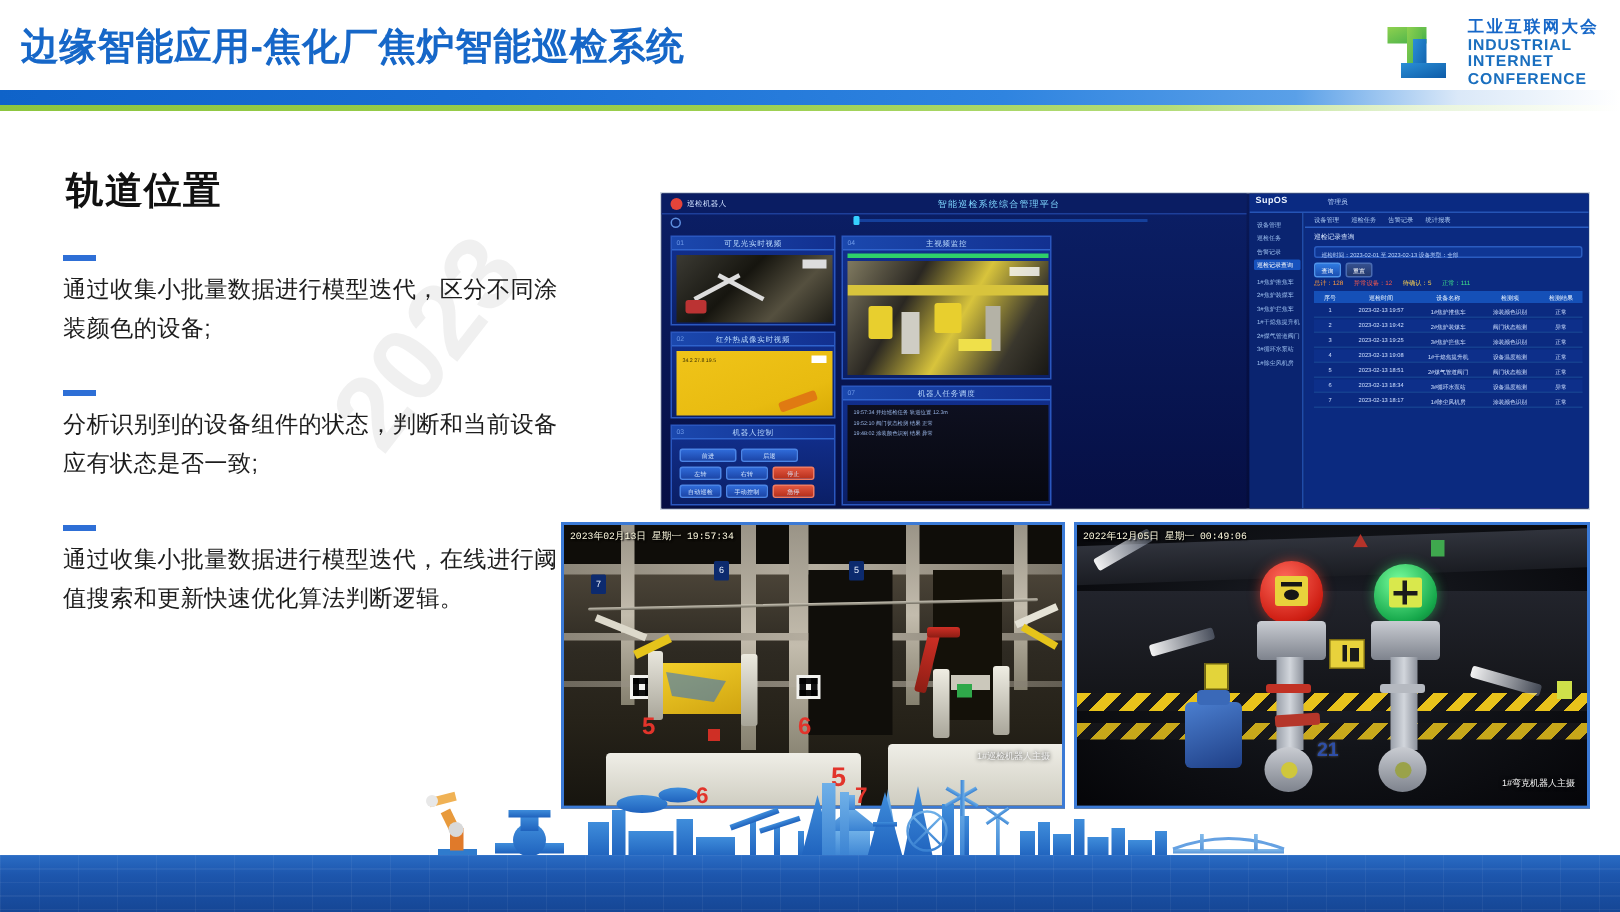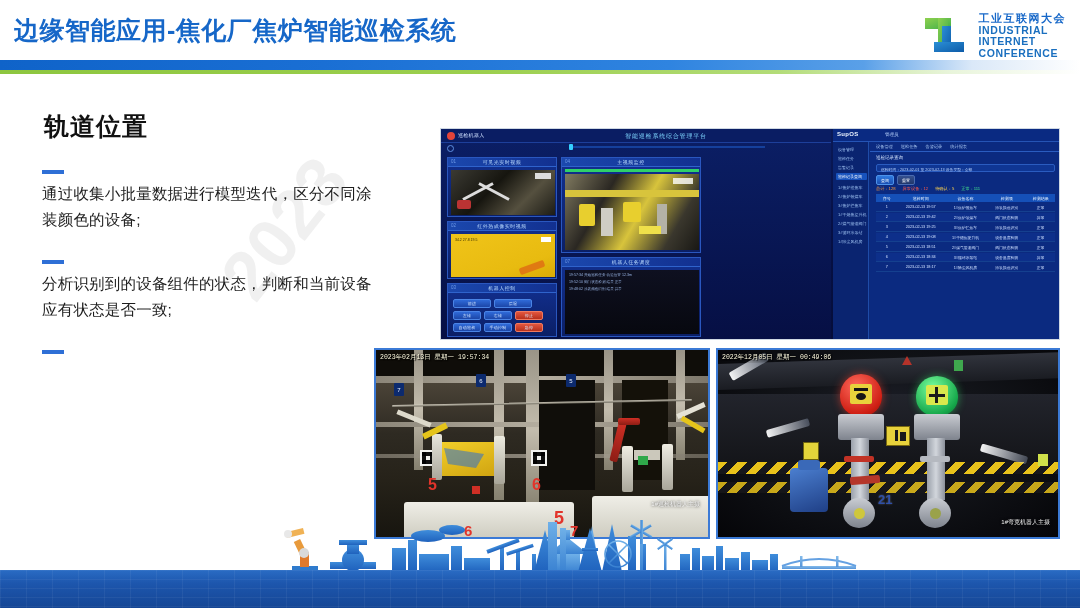--- a/index.html
+++ b/index.html
@@ -356,20 +356,21 @@
   <div class="bullet">
     <div class="bullet-dash"></div>
     <div class="bullet-text">通过收集小批量数据进行模型迭代，区分不同涂装颜色的设备;</div>
   </div>
   <div class="bullet">
     <div class="bullet-dash"></div>
     <div class="bullet-text">分析识别到的设备组件的状态，判断和当前设备应有状态是否一致;</div>
   </div>
   <div class="bullet">
     <div class="bullet-dash"></div>
+    <div class="bullet-text">通过收集小批量数据进行模型迭代，在线进行阈值搜索和更新快速优化算法判断逻辑。</div>
   </div>
 </div>
 
 <div class="img-dashboard">
   <div class="dash">
 
     <div class="dash-left-app">
       <div class="dash-topbar"></div>
       <div class="dash-badge"></div>
       <div class="dash-badge-label">巡检机器人</div>

